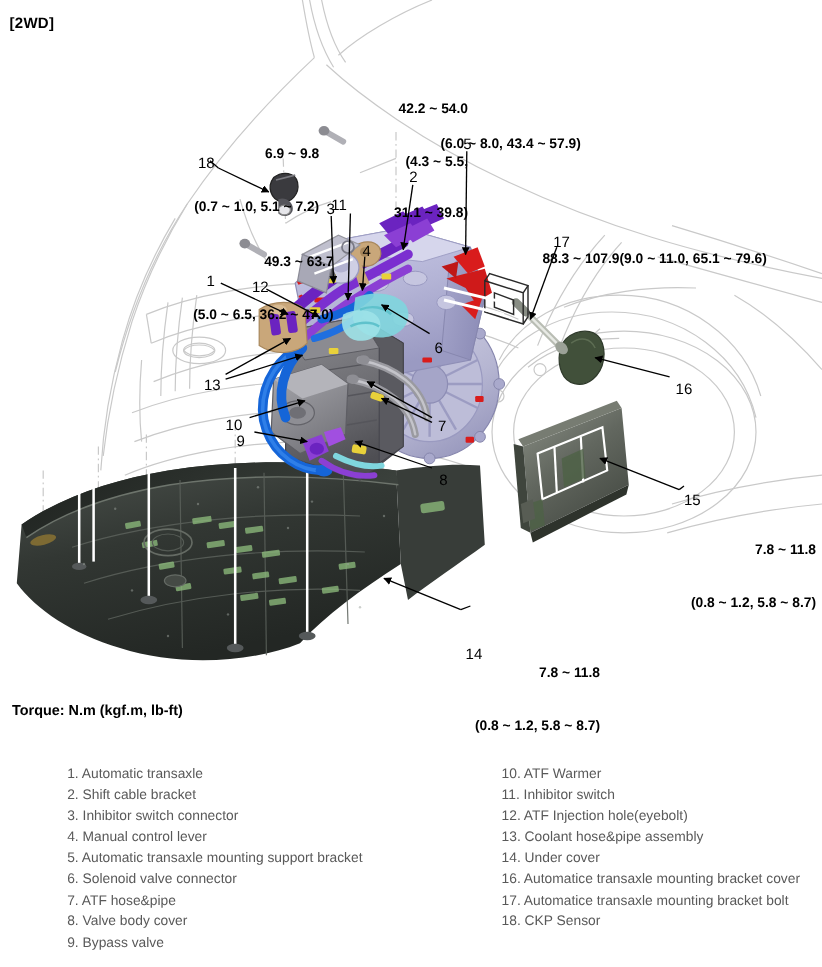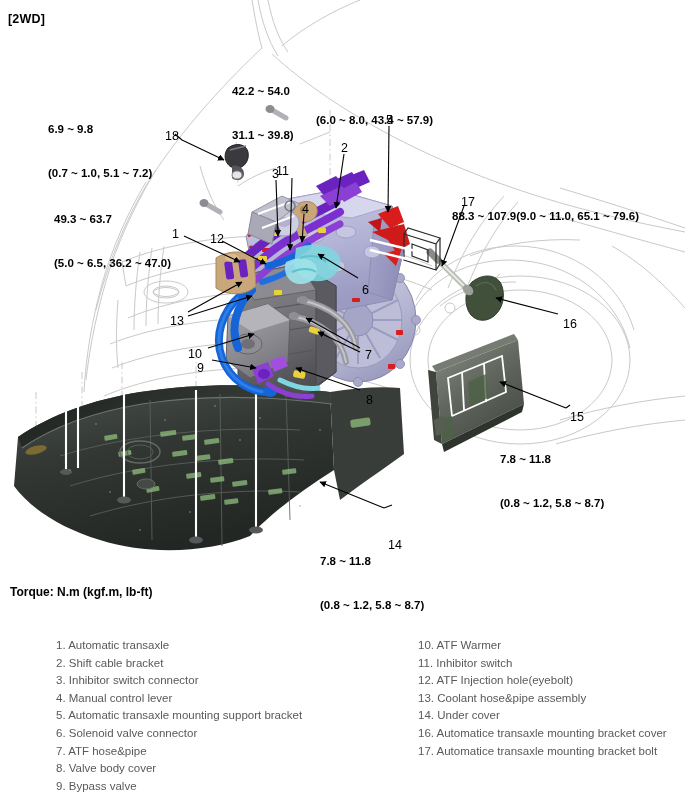--- a/index.html
+++ b/index.html
@@ -30,21 +30,21 @@
     font-weight: bold;
     letter-spacing: 0.2px;
   }
 
   
   .torque {
     font-size: 11.5px;
     font-weight: bold;
     line-height: 14.5px;
     white-space: pre;
-    text-align: left;
+    text-align: right;
   }
   #torque-ckp      { left: 48px;  top: 93px;  width: 218px; }
   #torque-shiftcab { left: 232px; top: 55px;  width: 158px; }
   #torque-support  { left: 316px; top: 84px;  width: 168px; }
   #torque-inhibitor{ left: 54px;  top: 183px; width: 224px; }
   #torque-mount    { left: 452px; top: 180px; width: 235px; text-align: left; }
   #torque-side     { left: 500px; top: 423px; width: 180px; }
   #torque-under    { left: 320px; top: 525px; width: 180px; }
 
   
@@ -565,20 +565,21 @@
     </g>
   </svg>
 
   <div class="abs torque" id="torque-ckp">
     <div>6.9 ~ 9.8</div>
     <div>(0.7 ~ 1.0, 5.1 ~ 7.2)</div>
   </div>
 
   <div class="abs torque" id="torque-shiftcab">
     <div>42.2 ~ 54.0</div>
+    <div>(4.3 ~ 5.5,</div>
     <div>31.1 ~ 39.8)</div>
   </div>
 
   <div class="abs torque" id="torque-support">
     <div>(6.0 ~ 8.0, 43.4 ~ 57.9)</div>
   </div>
 
   <div class="abs torque" id="torque-inhibitor">
     <div>49.3 ~ 63.7</div>
     <div>(5.0 ~ 6.5, 36.2 ~ 47.0)</div>
@@ -633,15 +634,16 @@
       <div class="part-item">9. Bypass valve</div>
     </div>
   <div class="parts-col" id="parts-right">
       <div class="part-item">10. ATF Warmer</div>
       <div class="part-item">11. Inhibitor switch</div>
       <div class="part-item">12. ATF Injection hole(eyebolt)</div>
       <div class="part-item">13. Coolant hose&amp;pipe assembly</div>
       <div class="part-item">14. Under cover</div>
       <div class="part-item">16. Automatice transaxle mounting bracket cover</div>
       <div class="part-item">17. Automatice transaxle mounting bracket bolt</div>
+      <div class="part-item">18. CKP Sensor</div>
     </div>
 
 </div>
 
 </body></html>

